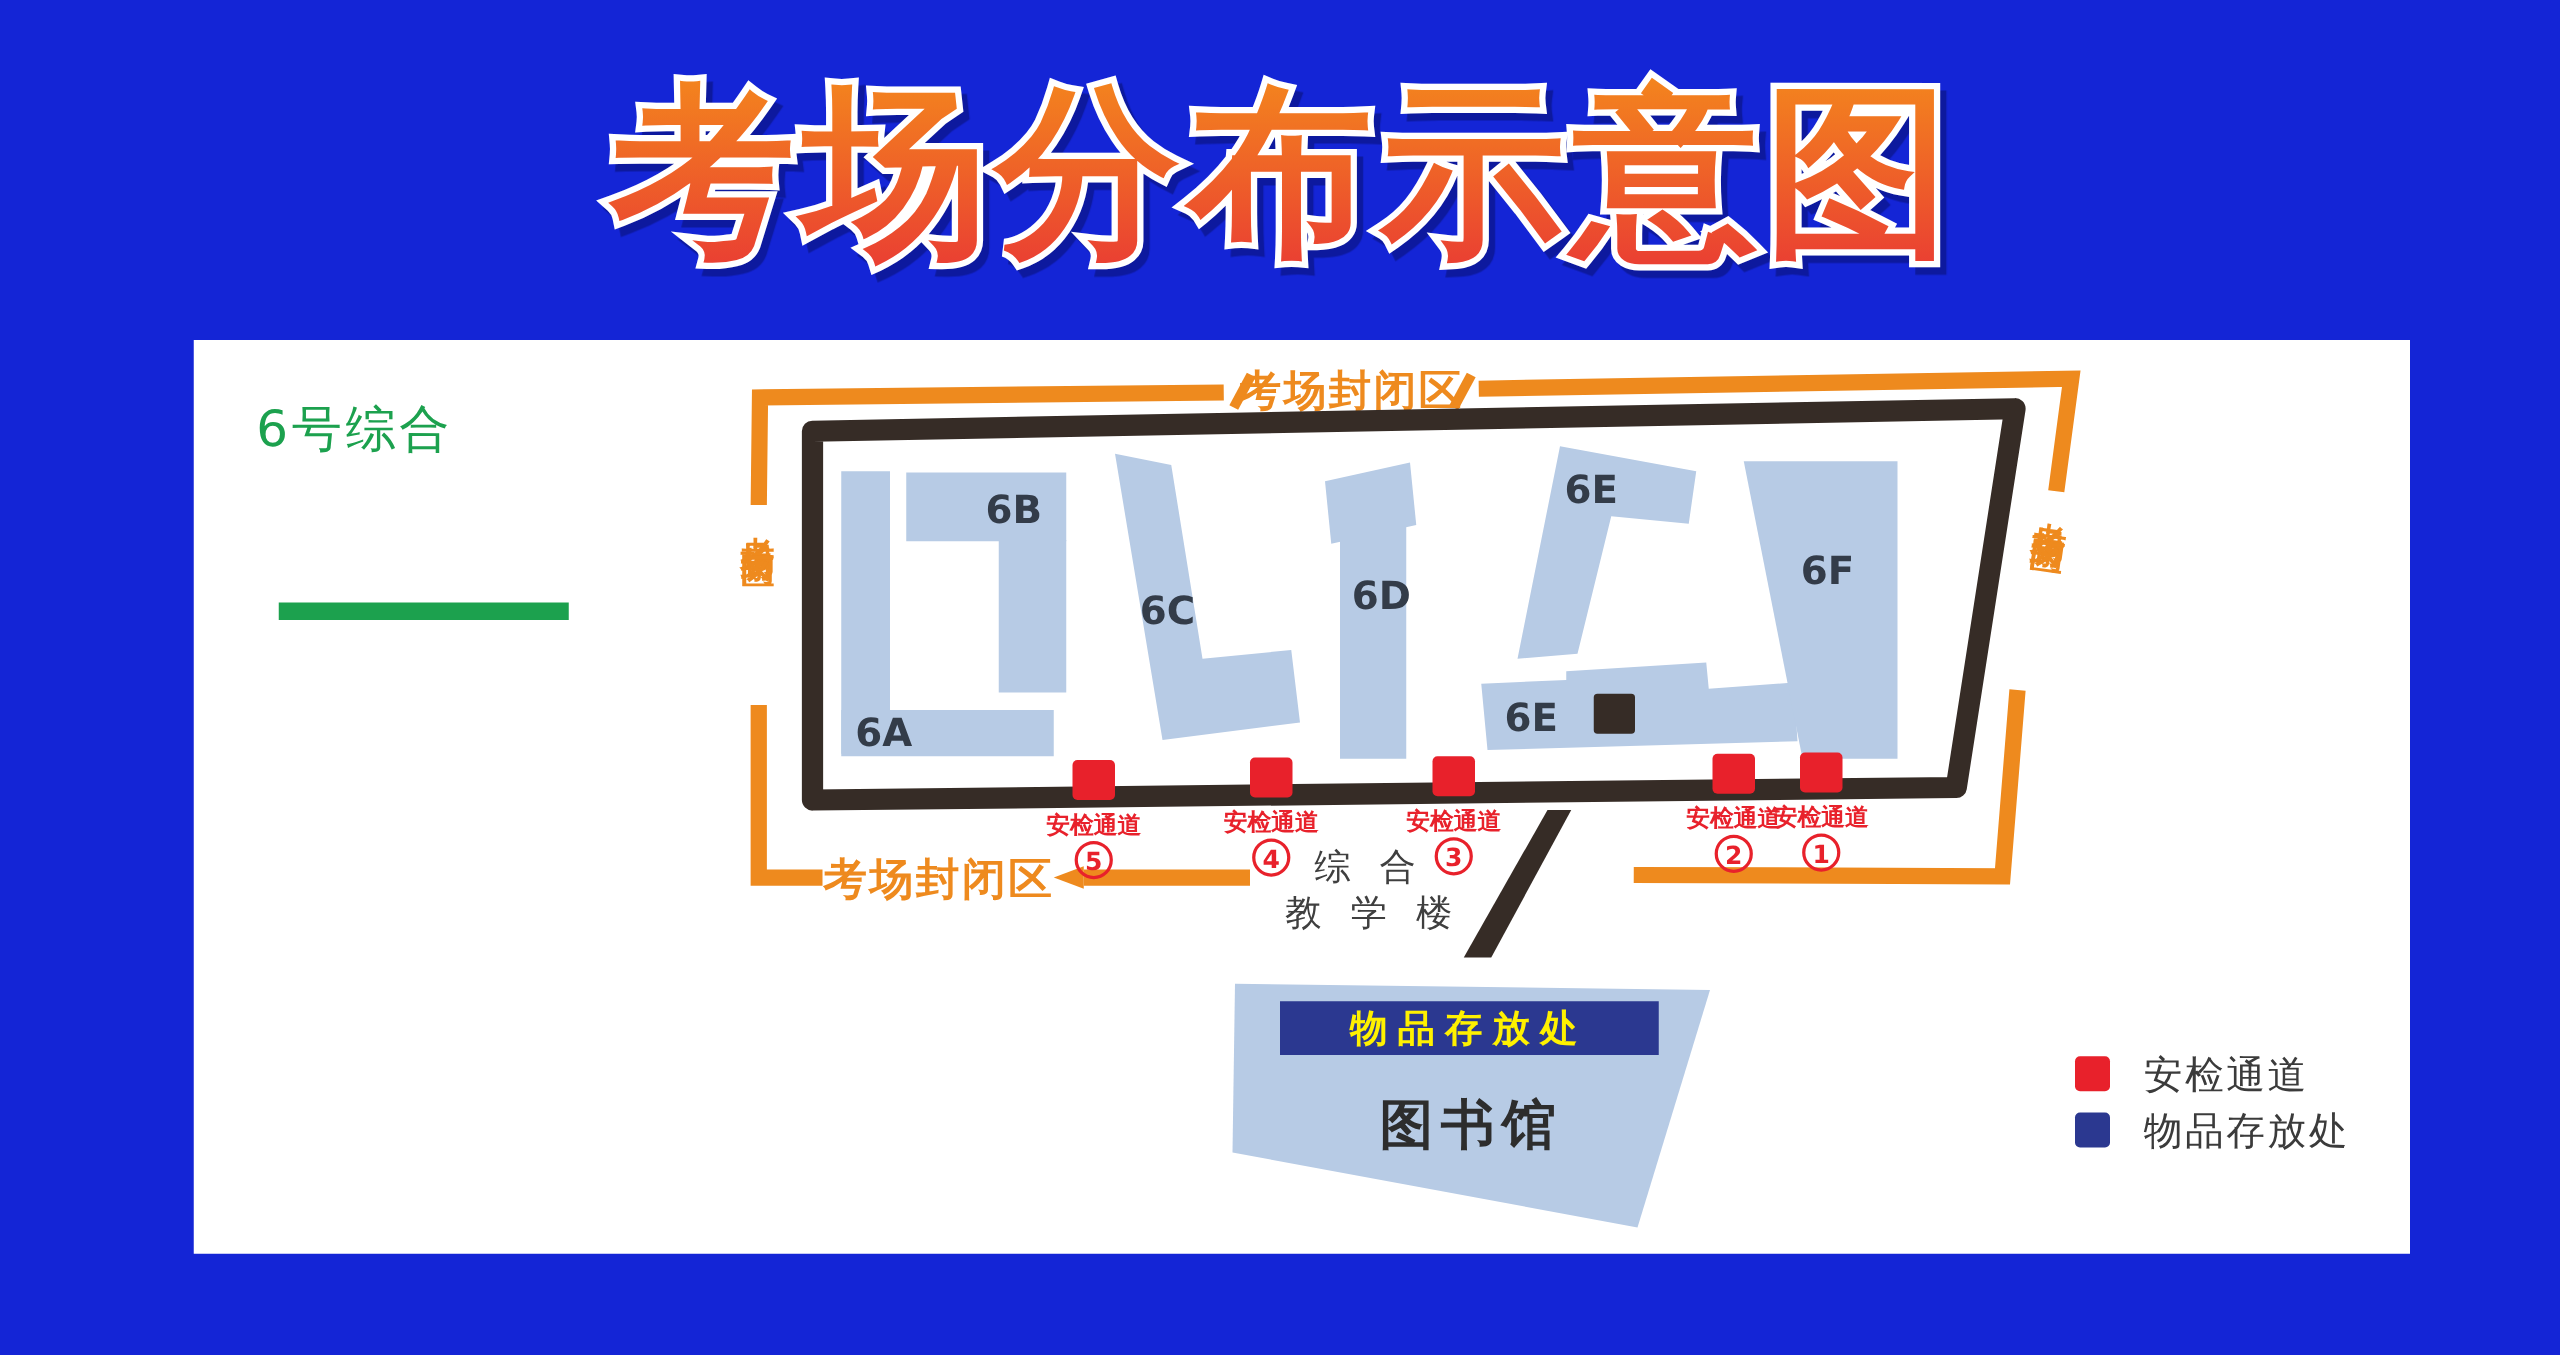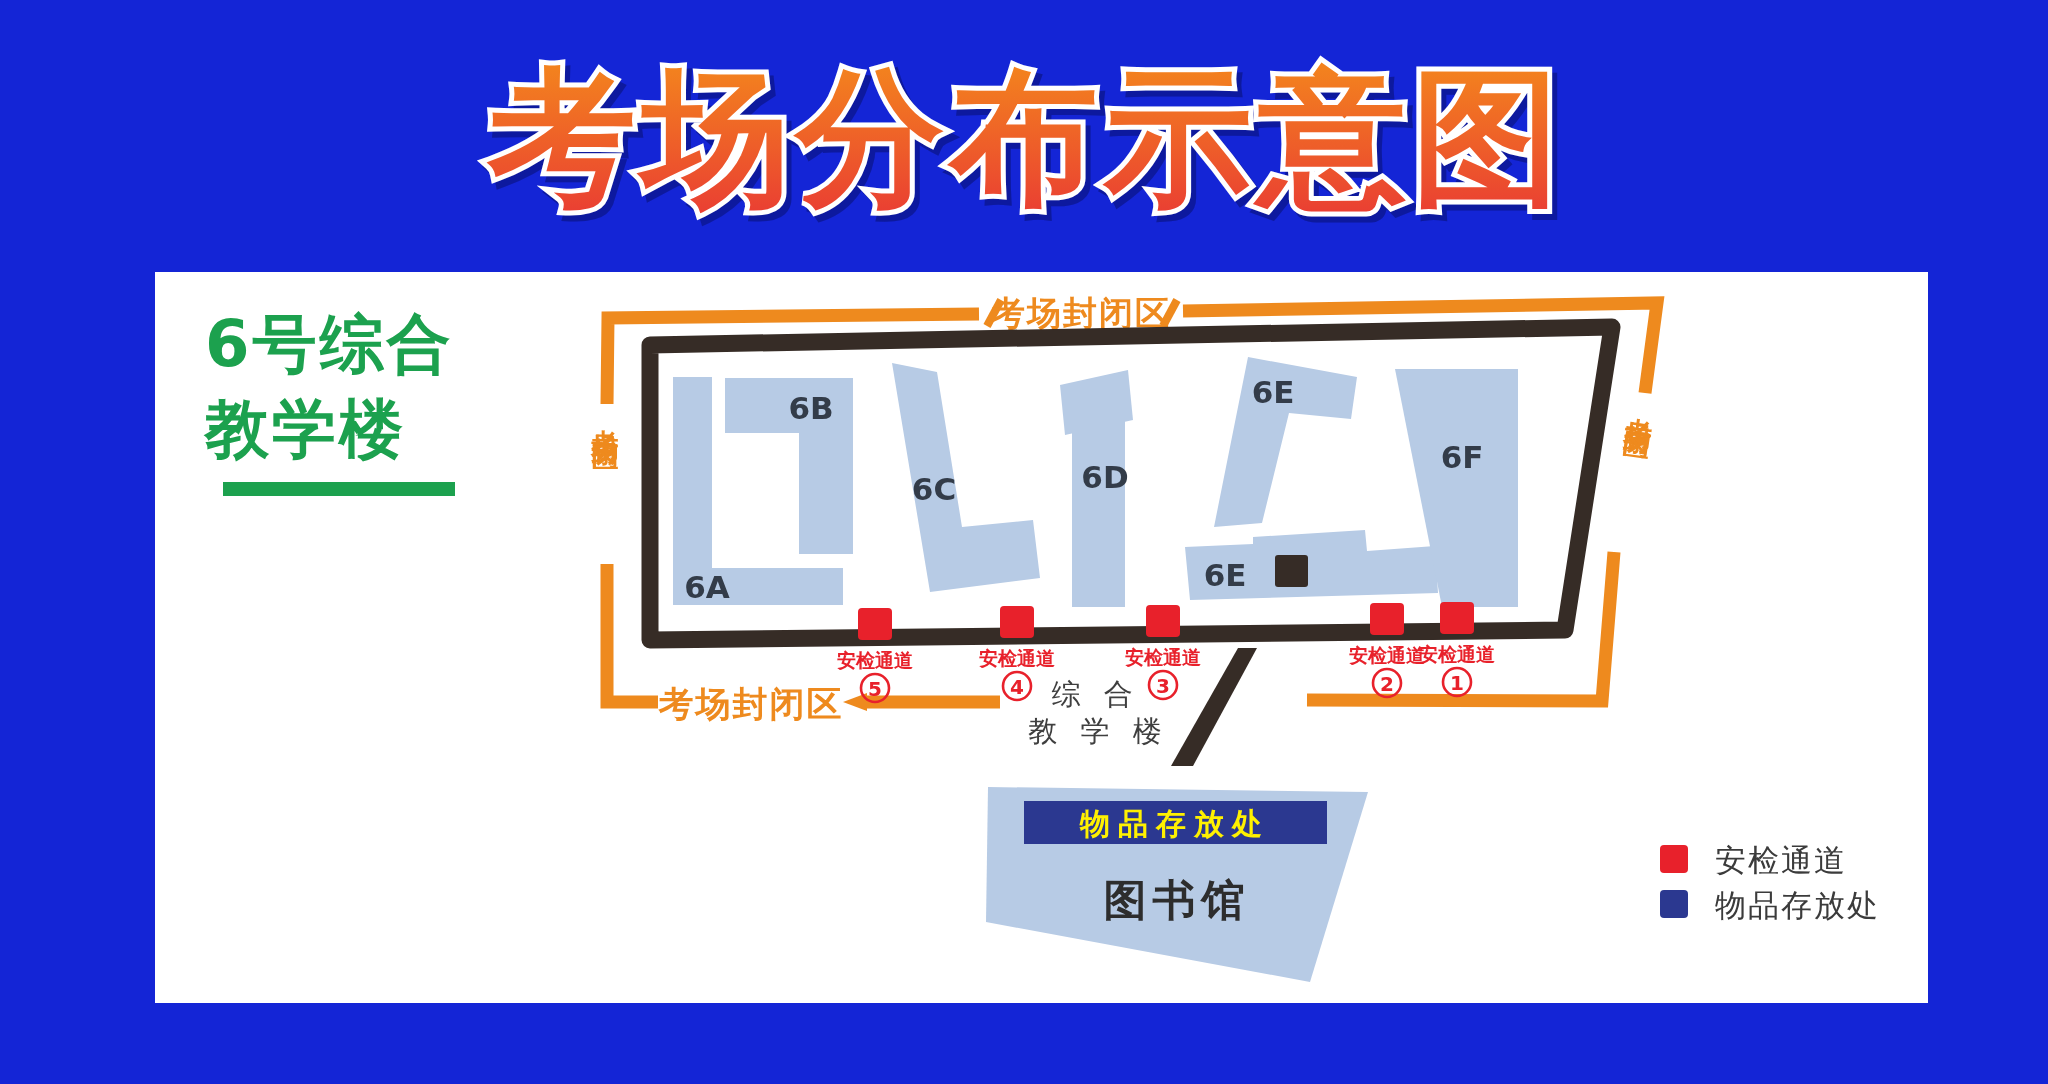--- a/index.html
+++ b/index.html
@@ -5,22 +5,22 @@
   html,body{margin:0;padding:0;}
   body{
     width:2048px;height:1084px;position:relative;overflow:hidden;
     background:#1425d6;
     font-family:"DejaVu Sans","Liberation Sans",sans-serif;
   }
   .title-svg{position:absolute;left:0;top:0;width:2048px;height:250px;
     filter:drop-shadow(5px 6px 0 rgba(5,10,90,.45));}
   .panel{position:absolute;left:155px;top:272px;width:1773px;height:731px;background:#ffffff;}
   .map-svg{position:absolute;left:0;top:0;width:1773px;height:731px;}
-  .heading{position:absolute;left:50px;top:30px;color:#1CA14E;font-weight:bold;
-    font-size:64px;line-height:85px;letter-spacing:3px;white-space:nowrap;}
+  .heading{position:absolute;left:50px;top:30px;color:#1CA14E;font-weight:normal;
+    font-size:40px;line-height:85px;letter-spacing:3px;white-space:nowrap;}
   .heading-underline{position:absolute;left:68px;top:210px;width:232px;height:14px;background:#1CA14E;}
   .v-label{position:absolute;writing-mode:vertical-rl;text-orientation:upright;
     color:#EE8A1E;font-weight:bold;font-size:27px;letter-spacing:4px;white-space:nowrap;}
   .v-label.left{left:432px;top:136px;height:160px;}
   .v-label.right{left:1459px;top:124px;height:164px;transform:rotate(8deg);transform-origin:50% 50%;}
 </style>
 </head>
 <body>
 
 <svg class="title-svg" viewBox="0 0 2048 250">
@@ -30,21 +30,20 @@
       <stop offset="1" stop-color="#E93A34"></stop>
     </linearGradient>
   </defs>
   <text x="1027" y="138" text-anchor="middle" dominant-baseline="central" font-size="148" font-weight="bold" letter-spacing="6" fill="url(#titleGrad)" stroke="#ffffff" stroke-width="10" paint-order="stroke">考场分布示意图</text>
 </svg>
 
 <div class="panel">
 
   <div class="heading">
     <div>6号综合</div>
-    <div>教学楼</div>
   </div>
   <div class="heading-underline"></div>
 
   <svg class="map-svg" viewBox="0 0 1773 731">
 
     <g stroke="#EE8A1E" stroke-width="13" fill="none">
       <path d="M824,42 L453,46 L452,132"></path>
       <path d="M452,292 L452,430 L503,430"></path>
       <path d="M712,430 L845,430"></path>
       <path d="M1028,39 L1502,31 L1490,121"></path>

